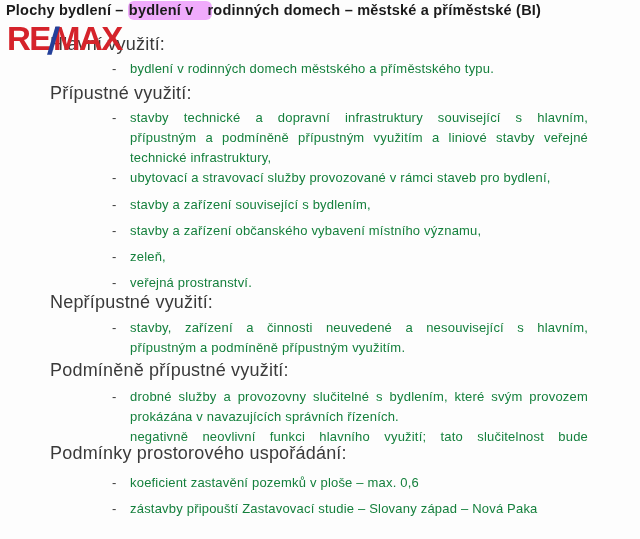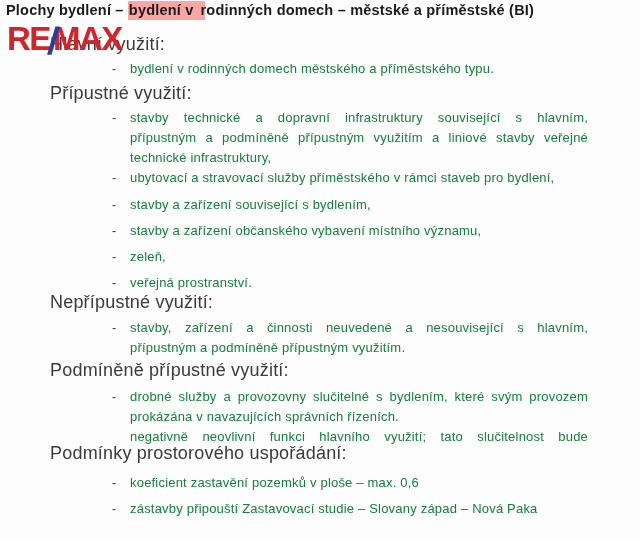--- a/index.html
+++ b/index.html
@@ -11,23 +11,24 @@
     font-family:"Liberation Sans","DejaVu Sans",sans-serif;
     color:#3a3a3a;
     -webkit-font-smoothing:antialiased;
   }
   .doc-title{
     position:absolute;left:6px;top:1px;
     font-size:14.5px;font-weight:bold;color:#1b1b1b;
     line-height:18px;letter-spacing:0.2px;white-space:nowrap;
   }
   .hl{
-    background:#fca5a5;
-    padding:1px 11px 2px 1px;
+    background:#f0abfc;
+    padding:1px 18px 2px 1px;
     margin-right:-4px;
+    border-radius:6px;
   }
   .remax-logo{
     position:absolute;left:7px;top:24px;
     font-size:33px;font-weight:bold;letter-spacing:-1.5px;
     line-height:30px;white-space:nowrap;
     user-select:none;
   }
   .remax-red{color:#d5232b;}
   .remax-slash{
     color:#24409a;
@@ -85,21 +86,21 @@
         <span class="bullet-dash">-</span>
         <div class="bullet-text">
           <div class="tline just">stavby technické a dopravní infrastruktury související s&nbsp;hlavním,</div>
           <div class="tline just">přípustným a podmíněně přípustným využitím a liniové stavby veřejné</div>
           <div class="tline">technické infrastruktury,</div>
         </div>
       </div>
       <div class="bullet-row" style="top: 168px;">
         <span class="bullet-dash">-</span>
         <div class="bullet-text">
-          <div class="tline">ubytovací a stravovací služby příměstského v rámci staveb pro bydlení,</div>
+          <div class="tline">ubytovací a stravovací služby provozované v rámci staveb pro bydlení,</div>
         </div>
       </div>
       <div class="bullet-row" style="top: 195px;">
         <span class="bullet-dash">-</span>
         <div class="bullet-text">
           <div class="tline">stavby a zařízení související s bydlením,</div>
         </div>
       </div>
       <div class="bullet-row" style="top: 221px;">
         <span class="bullet-dash">-</span>

